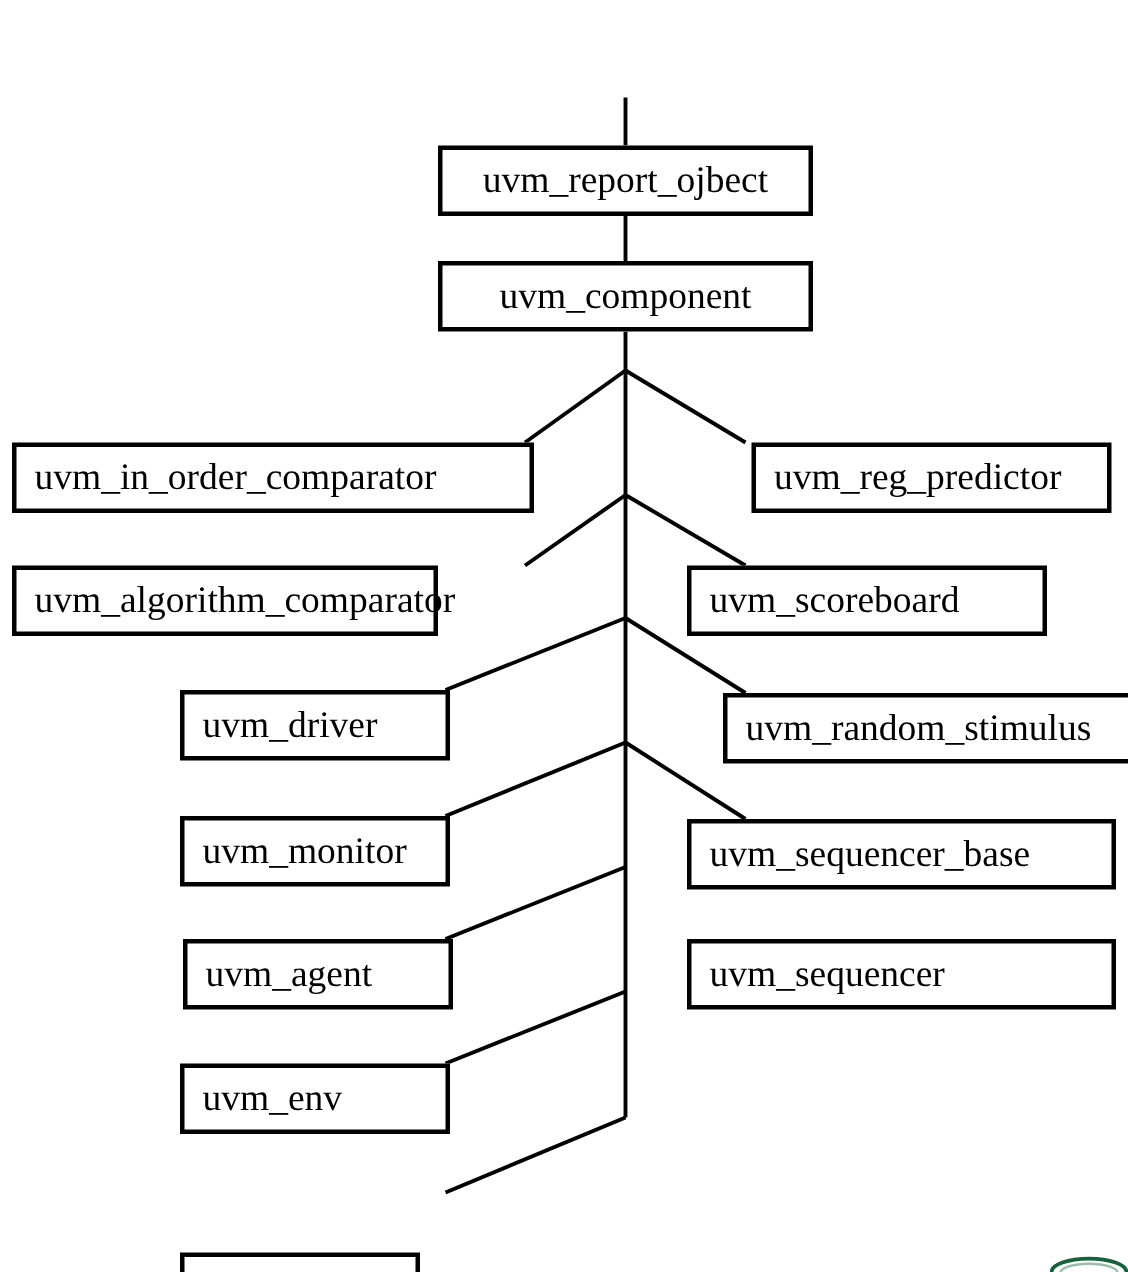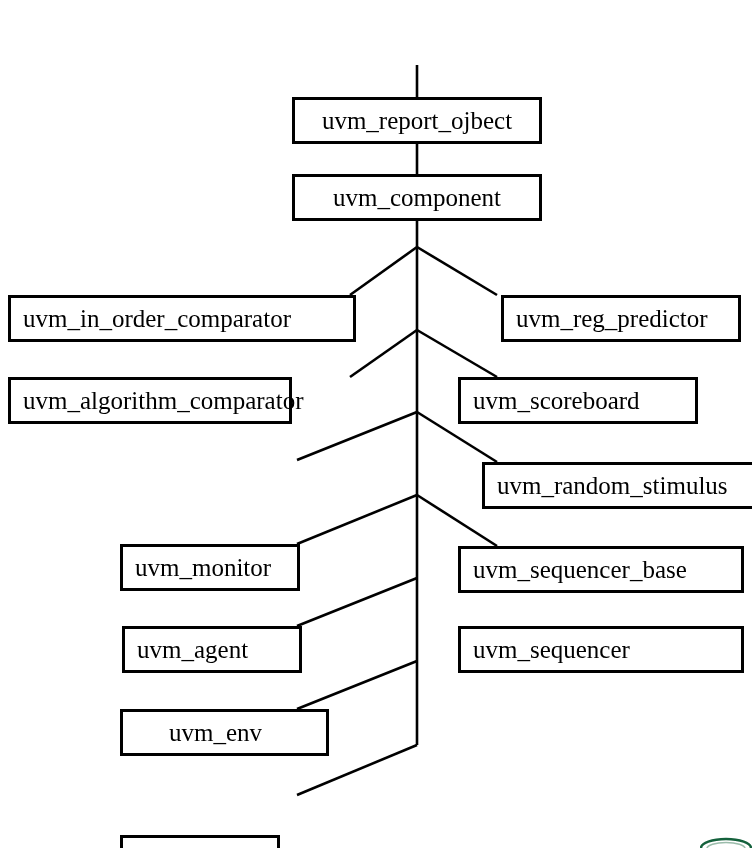--- a/index.html
+++ b/index.html
@@ -99,30 +99,33 @@
   </div>
 
   <div class="node leftalign" style="left:8px; top:295px; width:348px; height:47px;">
     <span class="label">uvm_in_order_comparator</span>
   </div>
 
   <div class="node leftalign" style="left:8px; top:377px; width:284px; height:47px;">
     <span class="label">uvm_algorithm_comparator</span>
   </div>
 
+  <div class="node leftalign" style="left:120px; top:460px; width:180px; height:47px;">
+    <span class="label">uvm_driver</span>
+  </div>
 
   <div class="node leftalign" style="left:120px; top:544px; width:180px; height:47px;">
     <span class="label">uvm_monitor</span>
   </div>
 
   <div class="node leftalign" style="left:122px; top:626px; width:180px; height:47px;">
     <span class="label">uvm_agent</span>
   </div>
 
-  <div class="node leftalign" style="left:120px; top:709px; width:209px; height:47px;padding-left:34px;">
+  <div class="node leftalign" style="left:120px; top:709px; width:180px; height:47px;">
     <span class="label">uvm_env</span>
   </div>
 
   <div class="node leftalign" style="left:120px; top:835px; width:160px; height:47px;padding-left:28px;">
     <span class="label">uvm_test</span>
   </div>
 
   <div class="node leftalign" style="left:458px; top:295px; width:240px; height:47px;margin-left:43px;">
     <span class="label">uvm_reg_predictor</span>
   </div>

